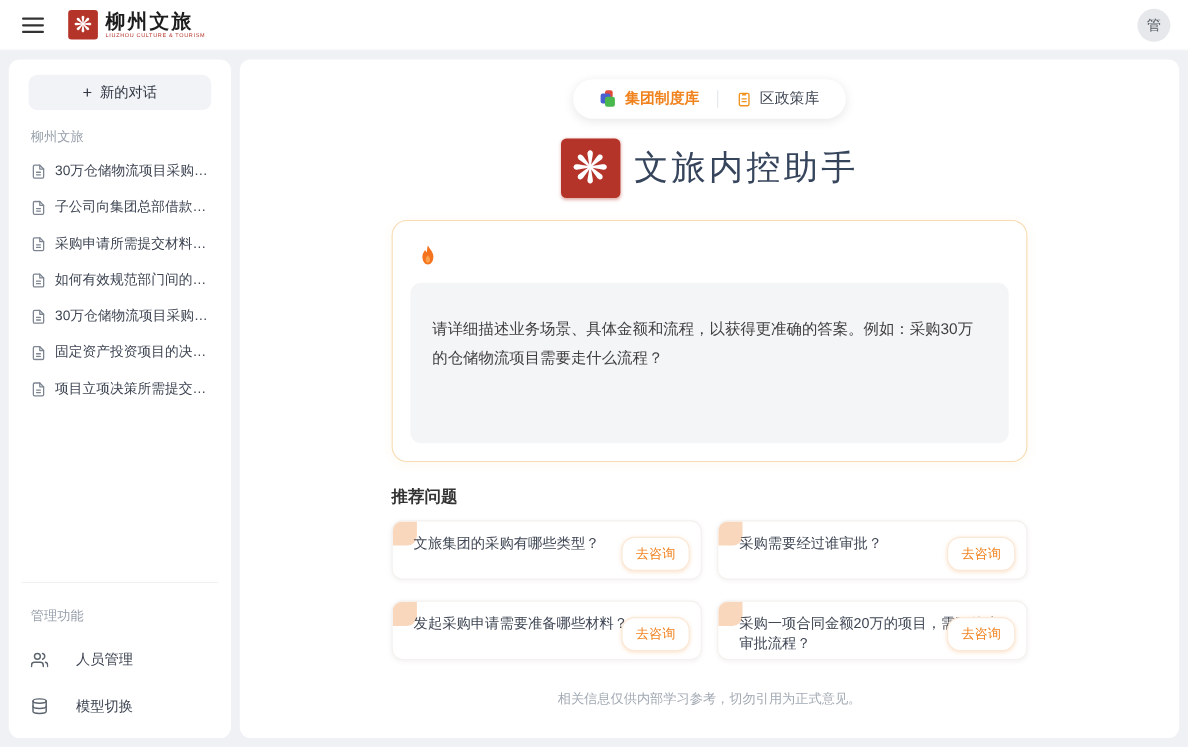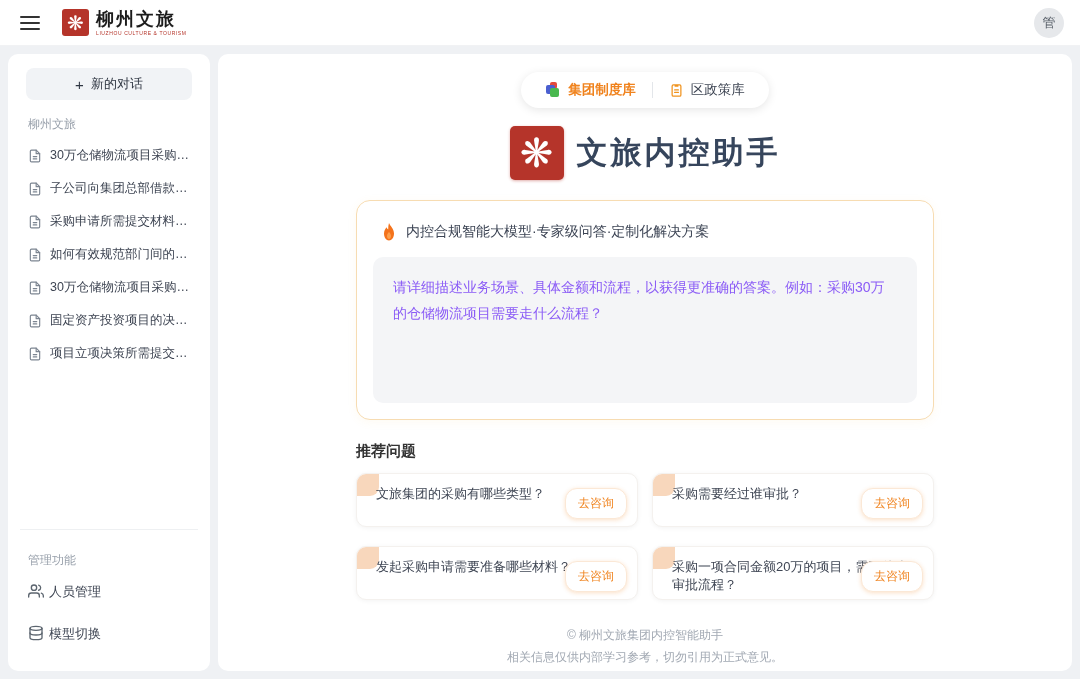--- a/index.html
+++ b/index.html
@@ -28,21 +28,21 @@
                   font-size:13px; color:#2f3642; display:flex; align-items:center; justify-content:center; gap:7px; cursor:pointer; }
   .new-chat-btn .plus { font-size:15px; color:#2f3642; }
   .side-label { font-size:12px; color:#98a0ab; margin:16px 10px 6px; }
   .history { list-style:none; }
   .history li { display:flex; align-items:center; gap:8px; height:33px; padding:0 10px; border-radius:6px;
                 font-size:12.5px; color:#3d4452; cursor:pointer; white-space:nowrap; }
   .history .icon { flex:0 0 auto; width:14px; height:14px; color:#7c8591; }
   .history .txt { overflow:hidden; text-overflow:ellipsis; }
   .side-spacer { flex:1; }
   .side-divider { border-top:1px solid #eef0f2; margin:6px 2px; }
-  .admin-item { display:flex; align-items:flex-start; gap:5px; height:34px; padding:0 10px; margin-top:8px;
+  .admin-item { display:flex; align-items:center; gap:25px; height:34px; padding:0 10px; margin-top:8px;
                 font-size:13px; color:#3d4452; border-radius:6px; cursor:pointer; }
   .admin-item .icon { width:16px; height:16px; color:#5c656f; }
   svg { display:block; width:100%; height:100%; }
 
   
   .main { position:absolute; left:218px; top:54px; width:854px; height:617px; background:#fff;
           border-radius:10px; display:flex; flex-direction:column; align-items:center; padding-top:18px; overflow:hidden; }
 
   .tab-pill { display:flex; align-items:center; background:#fff; border-radius:20px; height:36px;
               box-shadow:0 2px 10px rgba(0,0,0,0.10); padding:0 24px; gap:16px; }
@@ -52,31 +52,31 @@
   .tab-sep { width:1px; height:16px; background:#e3e6ea; }
   .cubes { position:relative; width:16px; height:16px; }
   .cubes i { position:absolute; display:block; border-radius:2px; }
   .cubes .c-red   { width:7px; height:7px; background:#e24a3b; left:5px; top:0; }
   .cubes .c-blue  { width:9px; height:9px; background:#4a5fd0; left:1px; top:3px; }
   .cubes .c-green { width:9px; height:9px; background:#49b84f; left:5px; top:6px; }
   .clipboard { width:15px; height:15px; color:#f0931e; }
 
   .title-row { display:flex; align-items:center; gap:13px; margin-top:18px; }
   .seal-lg { width:54px; height:54px; font-size:40px; border-radius:5px; box-shadow:0 1px 3px rgba(181,52,42,0.4); }
-  .page-title { font-family:"Liberation Serif","DejaVu Serif",serif; font-size:31px; font-weight:700;
+  .page-title { font-family:"Liberation Serif","DejaVu Serif",serif; font-size:31px; font-weight:400;
                 color:#36455c; letter-spacing:3px; }
 
   .content-col { width:578px; }
 
   .input-card { margin-top:20px; background:#fff; border:1.5px solid #f7dcb2; border-radius:14px;
                 padding:14px 16px 16px; box-shadow:0 2px 10px rgba(247,185,95,0.08); }
   .tagline { display:flex; align-items:center; gap:9px; font-size:14px; color:#3c4454; margin:8px 0 16px 8px; }
   .flame { width:16px; height:18px; }
   .input-box { position:relative; background:#f4f5f7; border-radius:10px; height:146px; padding:18px 20px; }
-  .placeholder { color:#8b5cf6; font-size:14px; line-height:1.85; }
+  .placeholder { color:#404040; font-size:14px; line-height:1.85; margin-top:12px; }
   .send-btn { position:absolute; right:14px; bottom:14px; display:flex; align-items:center; gap:7px;
               background:#e8ebee; border:none; border-radius:19px; padding:9px 20px;
               color:#99a1ab; font-size:14px; cursor:pointer; }
   .send-btn .icon { width:15px; height:15px; color:#8d96a1; }
 
   .suggest { margin-top:22px; }
   .suggest-title { font-size:15px; font-weight:700; color:#333; margin-bottom:12px; }
   .card-grid { display:grid; grid-template-columns:1fr 1fr; column-gap:14px; row-gap:19px; }
   .q-card { position:relative; height:54px; background:#fff; border:1px solid #f4f1ee; border-radius:10px;
             box-shadow:0 1px 5px rgba(0,0,0,0.05); overflow:hidden; cursor:pointer; }
@@ -265,21 +265,20 @@
 
   <div class="content-col">
     <div class="input-card">
       <div class="tagline">
         <span class="flame">
           <svg viewBox="0 0 16 18">
             <path d="M8 0C9 3 13 5.5 13 10.5 13 14.6 10.8 17.5 8 17.5 5.2 17.5 3 14.6 3 10.5 3 7.5 4.6 5.9 5.4 4.3 5.8 5.2 6.4 6 7.2 6.4 7.2 4 7.4 2 8 0Z" fill="#f4731c"></path>
             <path d="M8 9c.9 1.2 2 2 2 4 0 1.9-.9 3-2 3s-2-1.1-2-3c0-2 1.1-2.8 2-4Z" fill="#fca04c"></path>
           </svg>
         </span>
-        <span>内控合规智能大模型·专家级问答·定制化解决方案</span>
       </div>
       <div class="input-box">
         <div class="placeholder">请详细描述业务场景、具体金额和流程，以获得更准确的答案。例如：采购30万的仓储物流项目需要走什么流程？</div>
       </div>
     </div>
 
     <div class="suggest">
       <div class="suggest-title">推荐问题</div>
       <div class="card-grid">
 
@@ -303,17 +302,16 @@
 
           <div class="q-card">
             <div class="q-accent"></div>
             <div class="q-text">采购一项合同金额20万的项目，需要什么审批流程？</div>
             <button class="ask-btn">去咨询</button>
           </div>
         </div>
     </div>
 
     <div class="main-footer">
-      <div>© 柳州文旅集团内控智能助手</div>
       <div>相关信息仅供内部学习参考，切勿引用为正式意见。</div>
     </div>
   </div>
 </div>
 
 </body></html>

